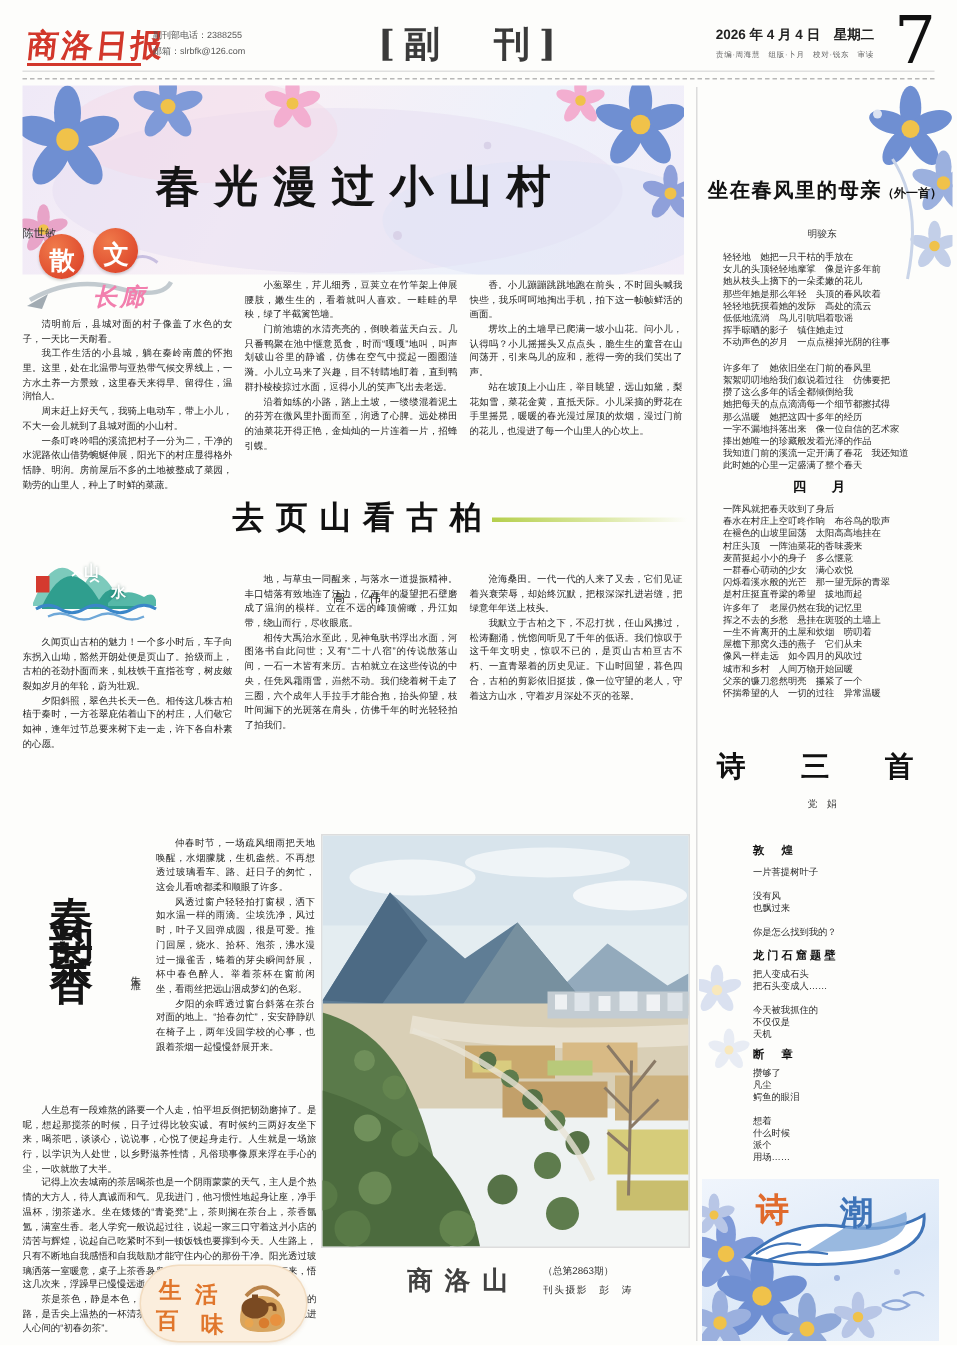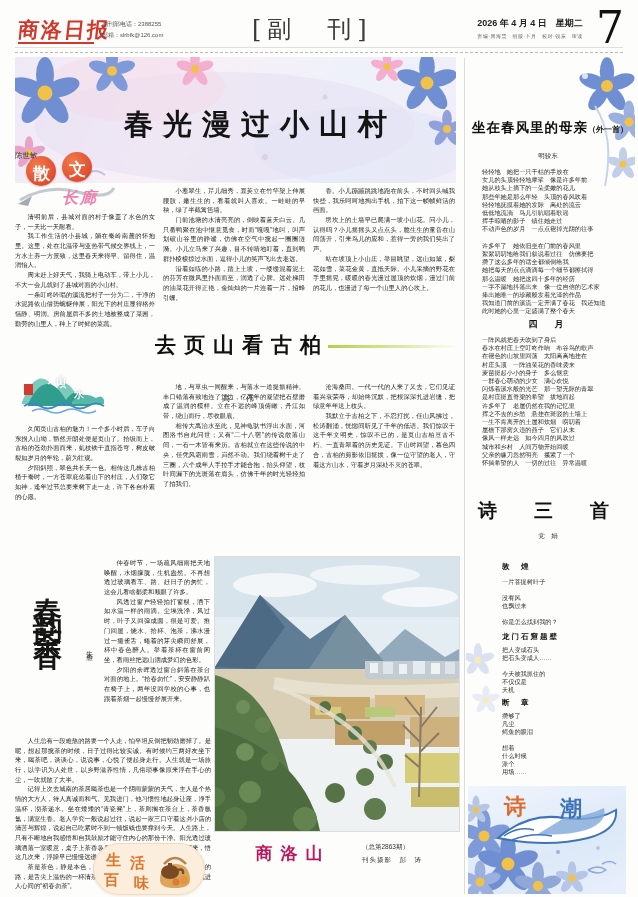--- a/index.html
+++ b/index.html
@@ -6,38 +6,38 @@
   html,body { background:#ffffff; }
   body { font-family:"Liberation Sans", sans-serif; }
   #page { position:relative; width:638px; height:897px; margin:0 auto; background:#fdfdfb; overflow:hidden; }
 
   
   .logo { position:absolute; left:18px; top:16px; font-size:21px; font-weight:900; color:#d2372b;
           transform:skewX(-6deg); letter-spacing:2px; }
   .logo-bar { position:absolute; left:18px; top:42px; width:76px; height:2px; background:#d2372b; }
   .contact { position:absolute; left:102px; top:19px; font-size:6px; color:#555; line-height:1.8; }
   .fukan { position:absolute; left:252px; top:13px; font-size:24px; color:#3a3a3a; letter-spacing:6px;
-           font-family:"DejaVu Serif", serif; }
+           font-family:"DejaVu Serif", serif;font-weight:bold; }
   .hdr-date { position:absolute; left:472px; top:17px; width:116px; text-align:center; font-size:9px;
               color:#222; font-weight:bold; }
   .hdr-staff { position:absolute; left:466px; top:33px; width:128px; text-align:center; font-size:5px;
                color:#666; letter-spacing:0.5px; }
   .page-num { position:absolute; left:596px; top:2px; font-size:44px; color:#111;
               font-family:"DejaVu Serif", serif; }
   .hdr-line1 { position:absolute; left:15px; top:47px; width:608px; border-top:1px solid #e0e0e0; }
   .hdr-line2 { position:absolute; left:15px; top:52px; width:608px; border-top:1px dashed #b8b8b8; }
 
   .v-divider { position:absolute; left:464px; top:58px; width:1px; height:836px; background:#dcdcdc; }
 
   
   .banner { position:absolute; left:15px; top:57px; width:441px; height:126px;
             background:linear-gradient(115deg,#efe9f7 0%,#f8f0f6 35%,#eef1fa 70%,#f2edf8 100%); }
   .banner svg { position:absolute; left:0; top:0; }
   .main-title { position:absolute; left:0; top:48px; width:100%; text-align:center; font-size:29px;
-                font-weight:900; color:#141414; letter-spacing:10px; text-indent:10px;margin-left:20px; }
+                font-weight:900; color:#141414; letter-spacing:10px; text-indent:10px; }
   .main-author { position:absolute; left:0; top:94px; width:100%; font-size:7.5px; color:#333; }
 
   
   .prose-label { position:absolute; left:18px; top:156px; width:98px; height:54px; }
   .pl-circle { position:absolute; width:30px; height:30px; border-radius:50%;
                background:radial-gradient(circle at 35% 30%, #f07a4a, #d93a24); box-shadow:0 1px 2px rgba(0,0,0,.2); }
   .pl-char { position:absolute; color:#fff; font-weight:900; font-size:17px; }
   .pl-suffix { position:absolute; left:44px; top:32px; font-size:16px; font-weight:900; color:#f27fae;
                font-style:italic; letter-spacing:2px; }
 
@@ -52,22 +52,22 @@
   .cyp-line { position:absolute; left:328px; top:345px; width:130px; height:3px;
               background:linear-gradient(90deg,#b5cf4c,#dbe8a2 55%,rgba(219,232,162,0)); }
   .cyp-author { position:absolute; left:155px; top:365px; width:170px; text-align:center; font-size:8px;
                 color:#222; letter-spacing:4px;margin-top:28px; }
   .shanshui { position:absolute; left:18px; top:344px; width:88px; height:72px; }
   .ss-char { position:absolute; color:#fff; font-weight:900; font-size:10px; text-shadow:0 0 2px rgba(0,60,50,.4); }
 
   
   .photo { position:absolute; left:214px; top:556px; width:246px; height:276px; border:1px solid #ddd;
            background:#eef2f2; }
-  .cap-title { position:absolute; left:228px; top:842px; width:130px; text-align:center; font-size:17px;
-               font-weight:900; color:#be185d; letter-spacing:8px;font-family:Liberation Serif, serif; }
+  .cap-title { position:absolute; left:244px; top:842px; width:130px; text-align:center; font-size:17px;
+               font-weight:900; color:#404040; letter-spacing:8px;font-family:Liberation Serif, serif; }
   .cap-issue { position:absolute; left:362px; top:843px; font-size:6.5px; color:#333; }
   .cap-credit { position:absolute; left:362px; top:856px; font-size:6.5px; color:#333; letter-spacing:1px; }
 
   
   .tea-title { position:absolute; left:28px; top:575px; height:170px; writing-mode:vertical-rl;
                font-size:29px; font-weight:900; color:#151515; letter-spacing:14px;
                font-family:"DejaVu Serif", serif; }
   .tea-author { position:absolute; left:84px; top:645px; writing-mode:vertical-rl; font-size:7px;
                 color:#333; letter-spacing:3px; }
 

